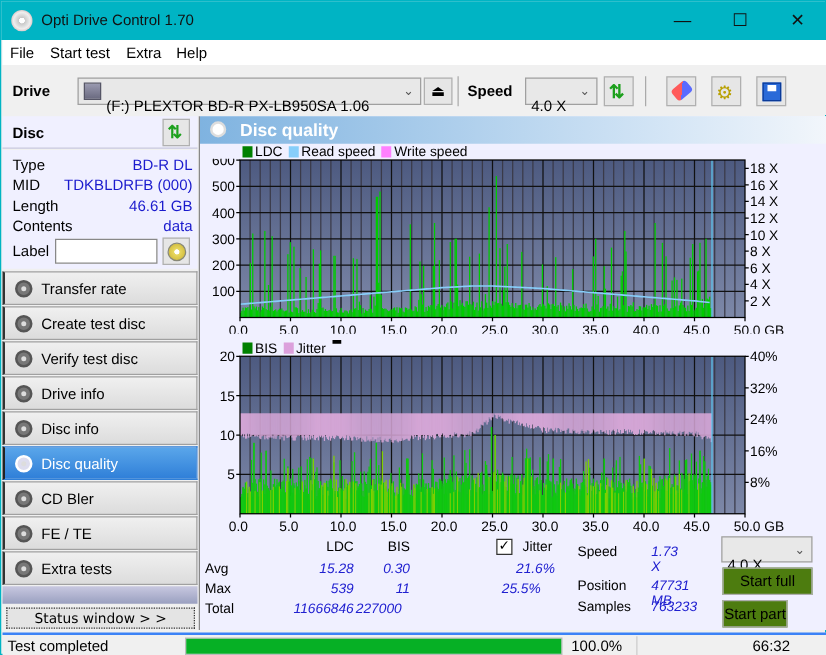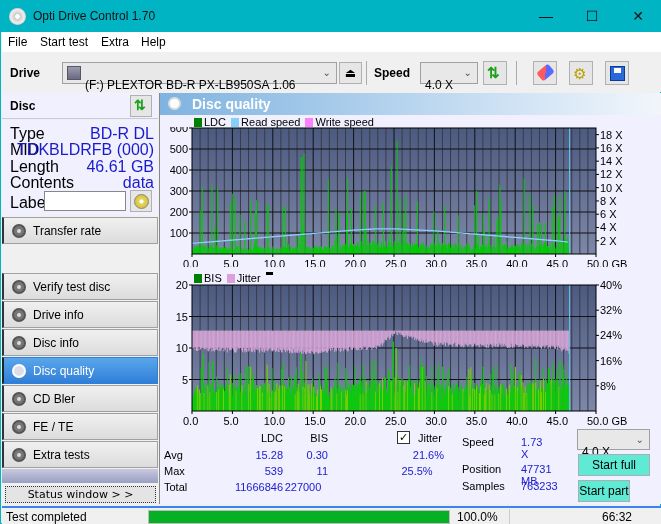--- a/index.html
+++ b/index.html
@@ -16,21 +16,21 @@
   .combo { position: absolute; background: #e8e8e8; border: 1px solid #a0a0a0; height: 22px; font-size: 12px; }
   .combo .txt { position: absolute; left: 4px; top: 15px; white-space: nowrap; }
   .combo .arrow { position: absolute; right: 5px; top: 4px; font-size: 10px; color: #555; }
   .tbtn { position: absolute; width: 24px; height: 24px; border: 1px solid #b0b0b0; background: #e6e6e6; }
   .sep { position: absolute; width: 1px; height: 24px; background: #aaa; }
 
   .leftpanel { position: absolute; left: 1px; top: 92px; width: 156px; height: 411px; background: #f0f0f0; }
   .disc-head { position: absolute; left: 0; top: 0; width: 156px; height: 26px; background: #f0f0ff; border-bottom: 1px solid #c8c8dc; }
   .disc-head .t { position: absolute; left: 8px; top: 6px; font-weight: bold; font-size: 12px; }
   .disc-info { position: absolute; left: 0; top: 27px; width: 156px; height: 95px; background: #f0f0ff; }
-  .row { position: absolute; left: 8px; width: 144px; height: 16px; font-size: 16px; }
+  .row { position: absolute; left: 8px; width: 144px; height: 16px; font-size: 12px; }
   .row .k { position: absolute; left: 0; top: 0; }
   .row .v { position: absolute; right: 0; top: 0; color: #1a1acd; }
   .label-input { position: absolute; left: 42px; top: 98px; width: 82px; height: 20px; background: #fff; border: 1px solid #888; }
   .navbtn { position: absolute; left: 0; width: 156px; height: 27px; background: linear-gradient(#f0f0f0, #dcdcdc); border: 1px solid #a0a0a0; border-left: 2px solid #333; }
   .navbtn .ico { position: absolute; left: 8px; top: 6px; width: 14px; height: 14px; border-radius: 50%; background: #777; border: 2px solid #555; }
   .navbtn .ico::after { content: ""; position: absolute; left: 3px; top: 3px; width: 4px; height: 4px; border-radius: 50%; background: #ddd; }
   .navbtn .lab { position: absolute; left: 29px; top: 6px; font-size: 12px; }
   .navbtn.active { background: linear-gradient(#5aa6ea, #2f7fd8); border-color: #2f7fd8; border-left: 2px solid #222; color: #fff; }
   .navbtn.active .ico { background: #dde; border-color: #fff; }
   .nav-filler { position: absolute; left: 0; top: 380px; width: 156px; height: 10px; background: linear-gradient(#c8c8e0, #9aa0c0); }
@@ -39,23 +39,23 @@
   .main { position: absolute; left: 158px; top: 92px; width: 502px; height: 411px; background: #f0f0ff; border-left: 1px solid #888; }
   .main-head { position: absolute; left: 0; top: 0; width: 502px; height: 22px; background: linear-gradient(90deg, #7fb3e0, #d5e6f6 75%, #f2f6fb); }
   .main-head .ico { position: absolute; left: 8px; top: 4px; width: 13px; height: 13px; border-radius: 50%; background: #fff; border: 2px solid #ddd; }
   .main-head .t { position: absolute; left: 32px; top: 3px; font-weight: bold; font-size: 14px; color: #fff; }
 
   .legend { position: absolute; font-size: 11px; white-space: nowrap; }
   .legend .sw { display: inline-block; width: 8px; height: 9px; margin: 0 2px 0 2px; vertical-align: -1px; }
   svg text { font-family: "Liberation Sans", sans-serif; font-size: 11px; fill: #000; }
 
   .stats { position: absolute; font-size: 11px; }
-  .stats .blue { color: #2020d0; }
+  .stats .blue { color: #2020d0; font-style: italic; }
   .chk { position: absolute; width: 13px; height: 13px; border: 1px solid #333; background: #fff; font-size: 11px; line-height: 11px; text-align: center; }
-  .btn { position: absolute; background: #5eead4; border: 1px solid #adadad; text-align: center; font-size: 12px; }
+  .btn { position: absolute; background: #4d7c0f; border: 1px solid #adadad; text-align: center; font-size: 12px; }
 
   .statusbar { position: absolute; left: 1px; top: 505px; width: 659px; height: 18px; background: #f0f0f0; border-top: 2px solid #3b82f6; }
   .statusbar .t { position: absolute; left: 4px; top: 2px; font-size: 12px; }
   .progress { position: absolute; left: 146px; top: 2px; width: 302px; height: 14px; border: 1px solid #bbb; background: #e6e6e6; }
   .progress .fill { height: 100%; background: #06b025; }
   .statusbar .pct { position: absolute; left: 455px; top: 2px; font-size: 12px; }
   .statusbar .time { position: absolute; left: 600px; top: 2px; font-size: 12px; }
   .statusbar .div1 { position: absolute; left: 507px; top: 1px; width: 1px; height: 15px; background: #ccc; }
 </style>
 </head>
@@ -138,20 +138,24 @@
       </div>
     </div>
     <input class="label-input" type="text" value="" style="">
     <div class="tbtn" style="left:128px;top:97px;width:22px;height:22px">
       <span style="position:absolute;left:3px;top:3px;width:15px;height:15px;border-radius:50%;background:radial-gradient(circle,#fff 20%,#e8d860 25%,#c8b030 100%);border:1px solid #887"></span>
     </div>
 
     <div class="navbtn" style="top:124px">
         <span class="ico"></span>
         <span class="lab">Transfer rate</span>
+      </div>
+    <div class="navbtn" style="top:152px">
+        <span class="ico"></span>
+        <span class="lab">Create test disc</span>
       </div>
     <div class="navbtn" style="top:180px">
         <span class="ico"></span>
         <span class="lab">Verify test disc</span>
       </div>
     <div class="navbtn" style="top:208px">
         <span class="ico"></span>
         <span class="lab">Drive info</span>
       </div>
     <div class="navbtn" style="top:236px">

